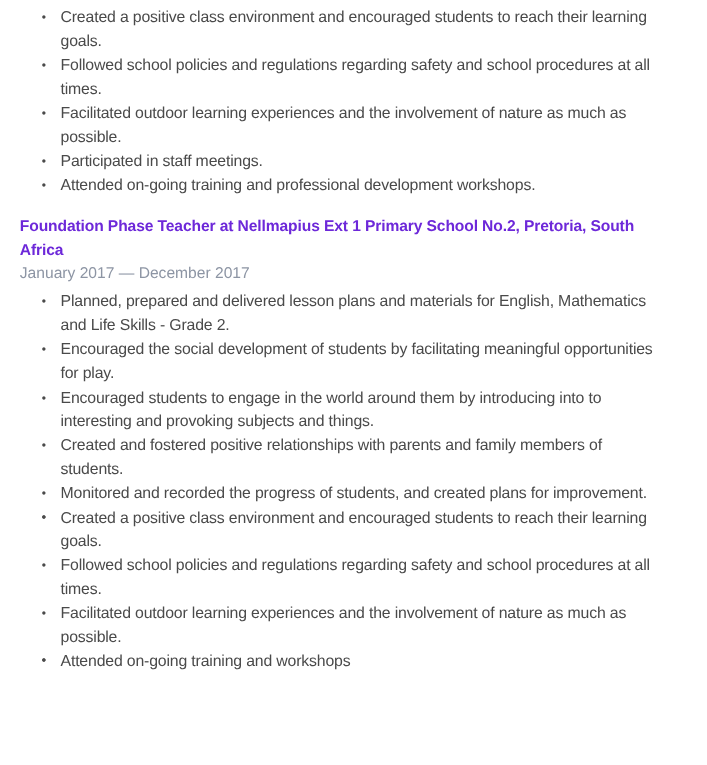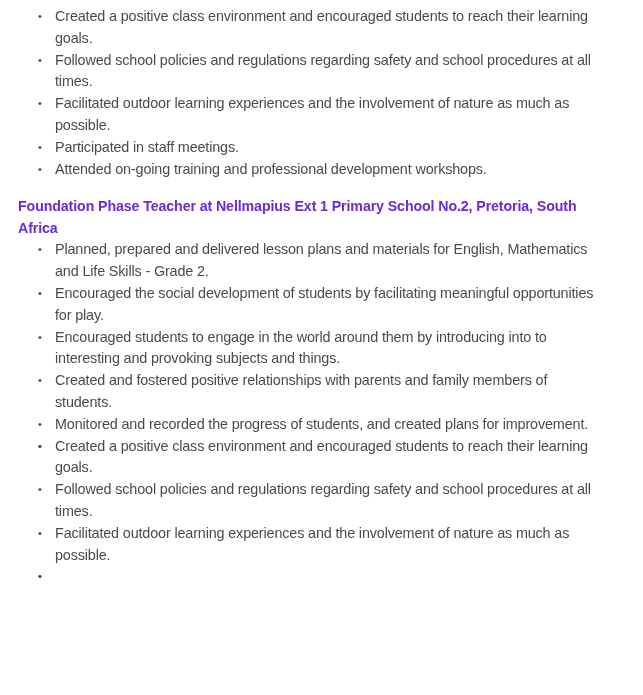--- a/index.html
+++ b/index.html
@@ -71,29 +71,30 @@
   <ul class="bullets">
     <li><span class="bullet">•</span><span>Created a positive class environment and encouraged students to reach their learning goals.</span></li>
     <li><span class="bullet">•</span><span>Followed school policies and regulations regarding safety and school procedures at all times.</span></li>
     <li><span class="bullet">•</span><span>Facilitated outdoor learning experiences and the involvement of nature as much as possible.</span></li>
     <li><span class="bullet">•</span><span>Participated in staff meetings.</span></li>
     <li><span class="bullet">•</span><span>Attended on-going training and professional development workshops.</span></li>
   </ul>
 
   <div class="job-section">
     <div class="job-title">Foundation Phase Teacher at Nellmapius Ext 1 Primary School No.2, Pretoria, South Africa</div>
+    <div class="job-dates">January 2017 — December 2017</div>
 
     <ul class="bullets">
       <li><span class="bullet">•</span><span>Planned, prepared and delivered lesson plans and materials for English, Mathematics and Life Skills - Grade 2.</span></li>
       <li><span class="bullet">•</span><span>Encouraged the social development of students by facilitating meaningful opportunities for play.</span></li>
       <li><span class="bullet">•</span><span>Encouraged students to engage in the world around them by introducing into to interesting and provoking subjects and things.</span></li>
       <li><span class="bullet">•</span><span>Created and fostered positive relationships with parents and family members of students.</span></li>
       <li><span class="bullet">•</span><span>Monitored and recorded the progress of students, and created plans for improvement.</span></li>
       <li><span class="bullet">•</span></li>
       <li><span class="bullet">•</span><span>Created a positive class environment and encouraged students to reach their learning goals.</span></li>
       <li><span class="bullet">•</span><span>Followed school policies and regulations regarding safety and school procedures at all times.</span></li>
       <li><span class="bullet">•</span><span>Facilitated outdoor learning experiences and the involvement of nature as much as possible.</span></li>
       <li><span class="bullet">•</span></li>
-      <li><span class="bullet">•</span></li>
+      <li><span class="bullet">•</span><span>Attended on-going training and workshops</span></li>
     </ul>
   </div>
 
 </div>
 
 </body></html>

